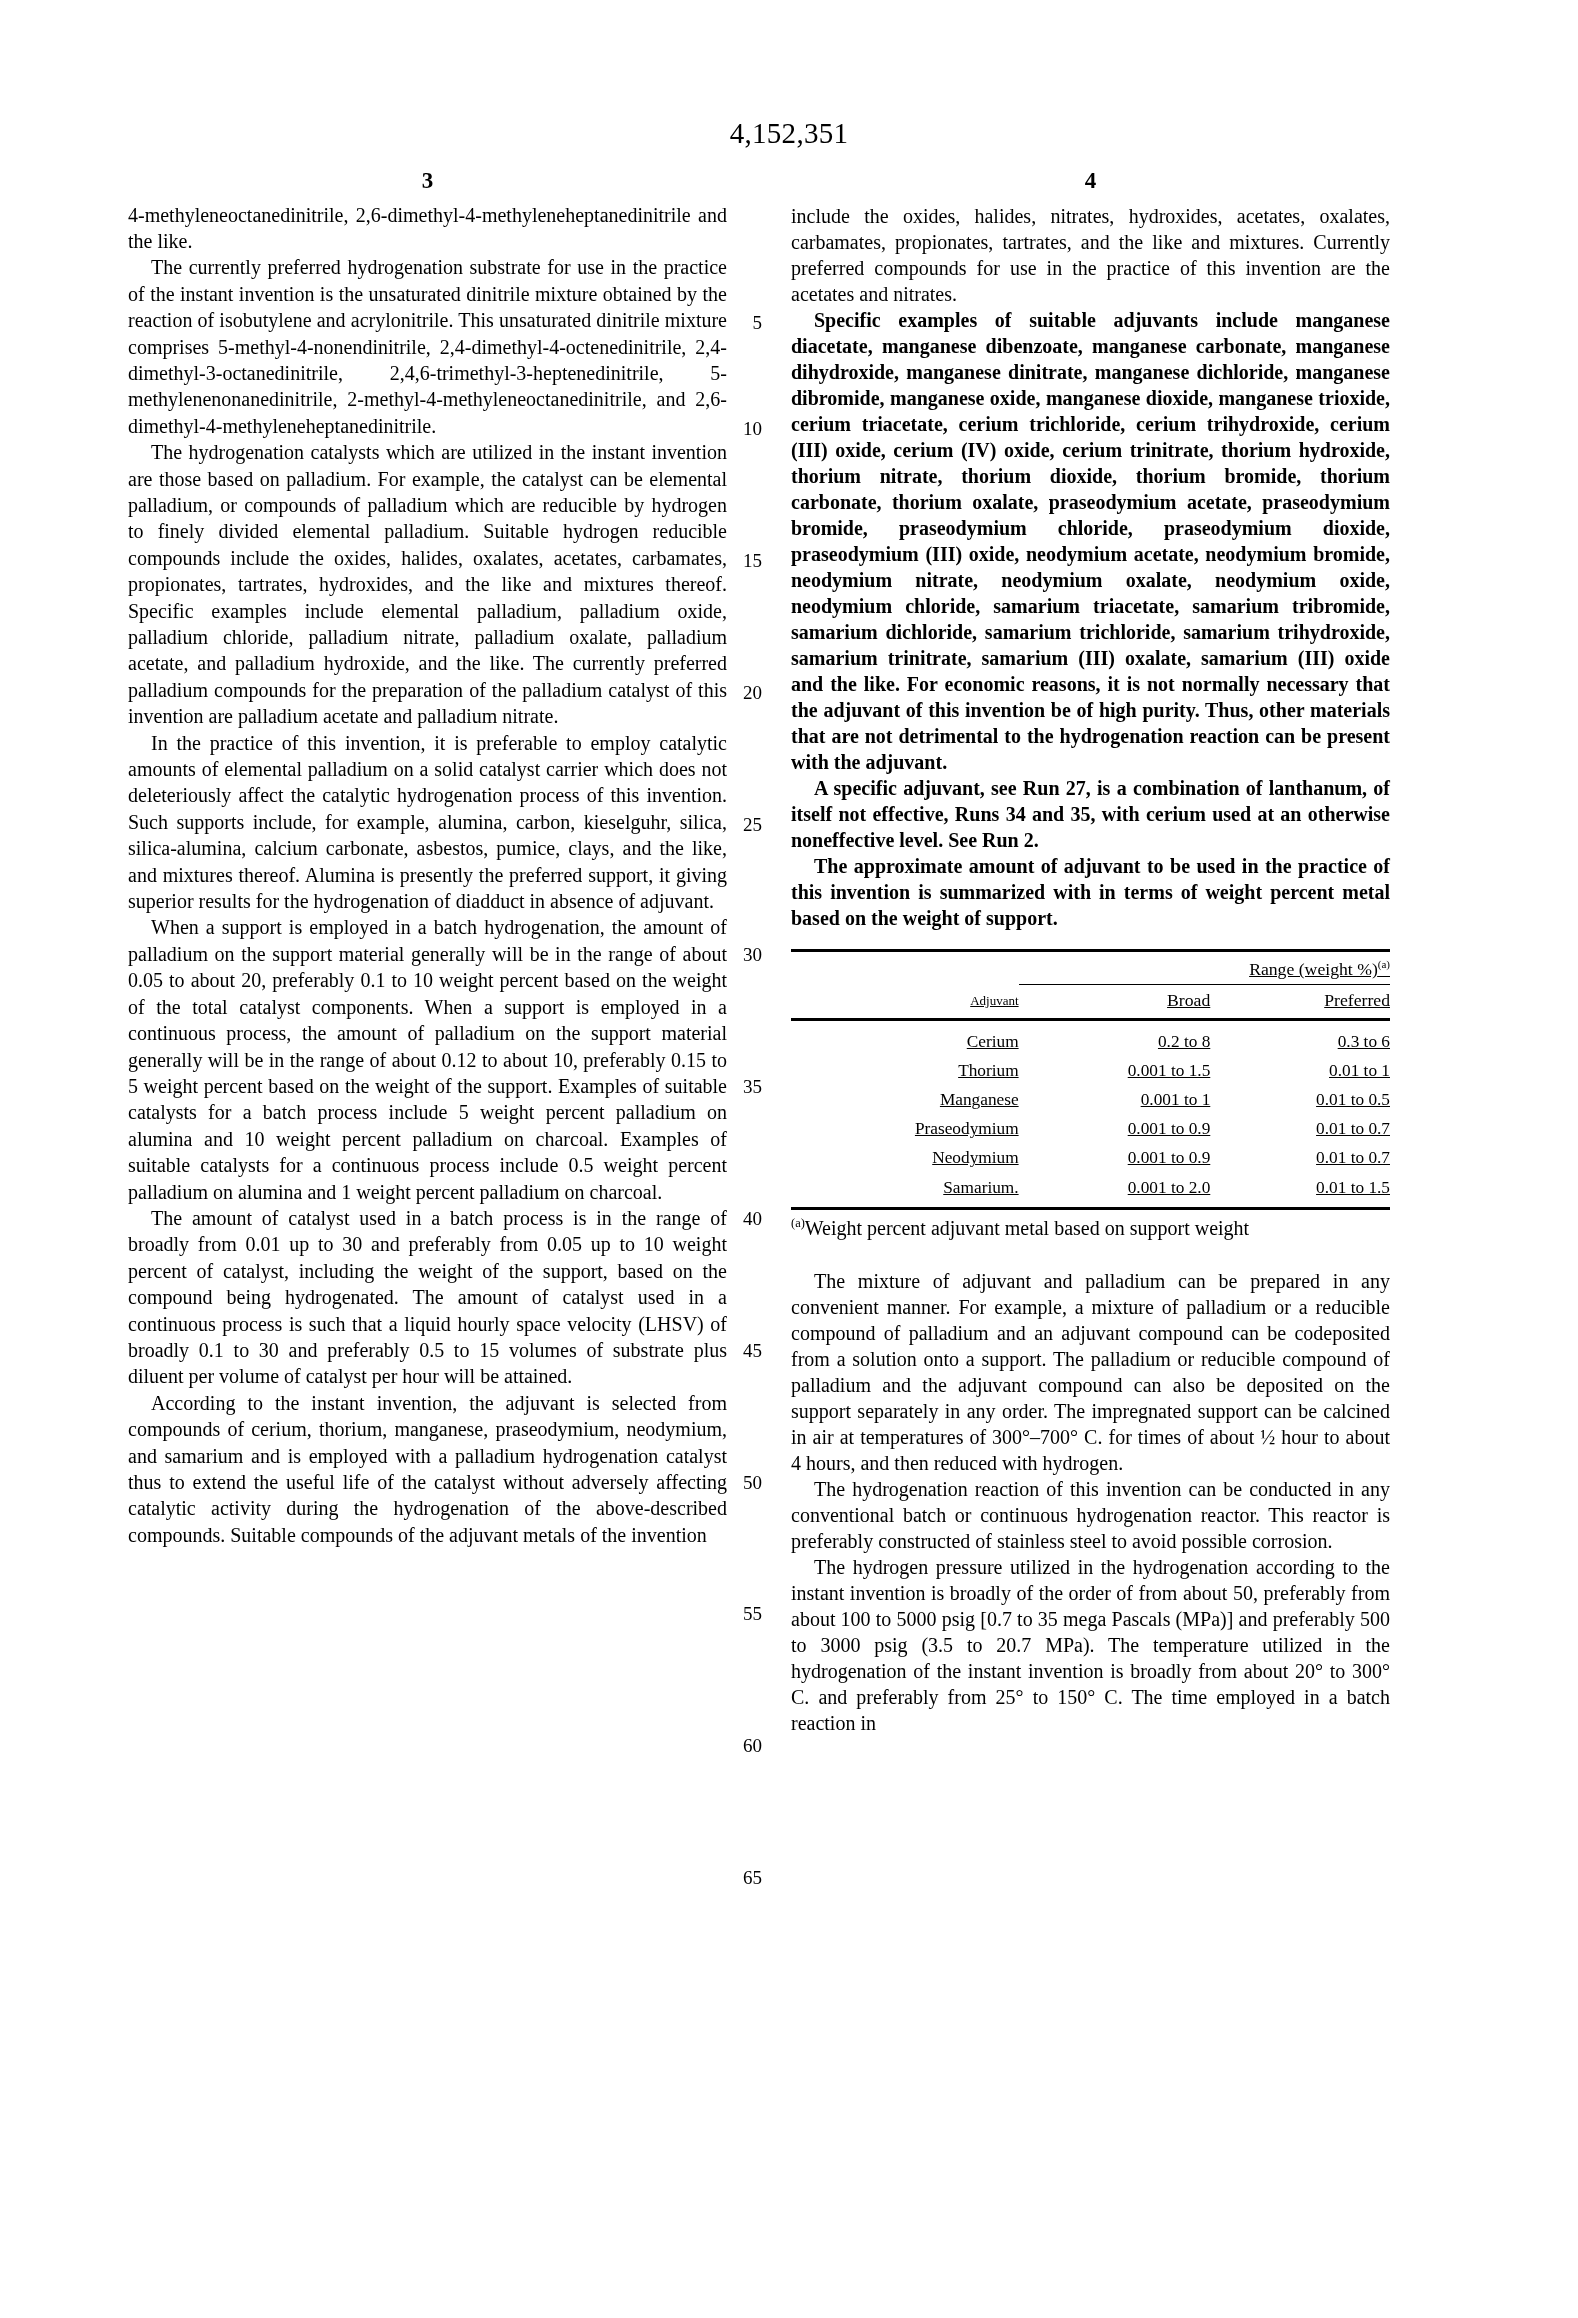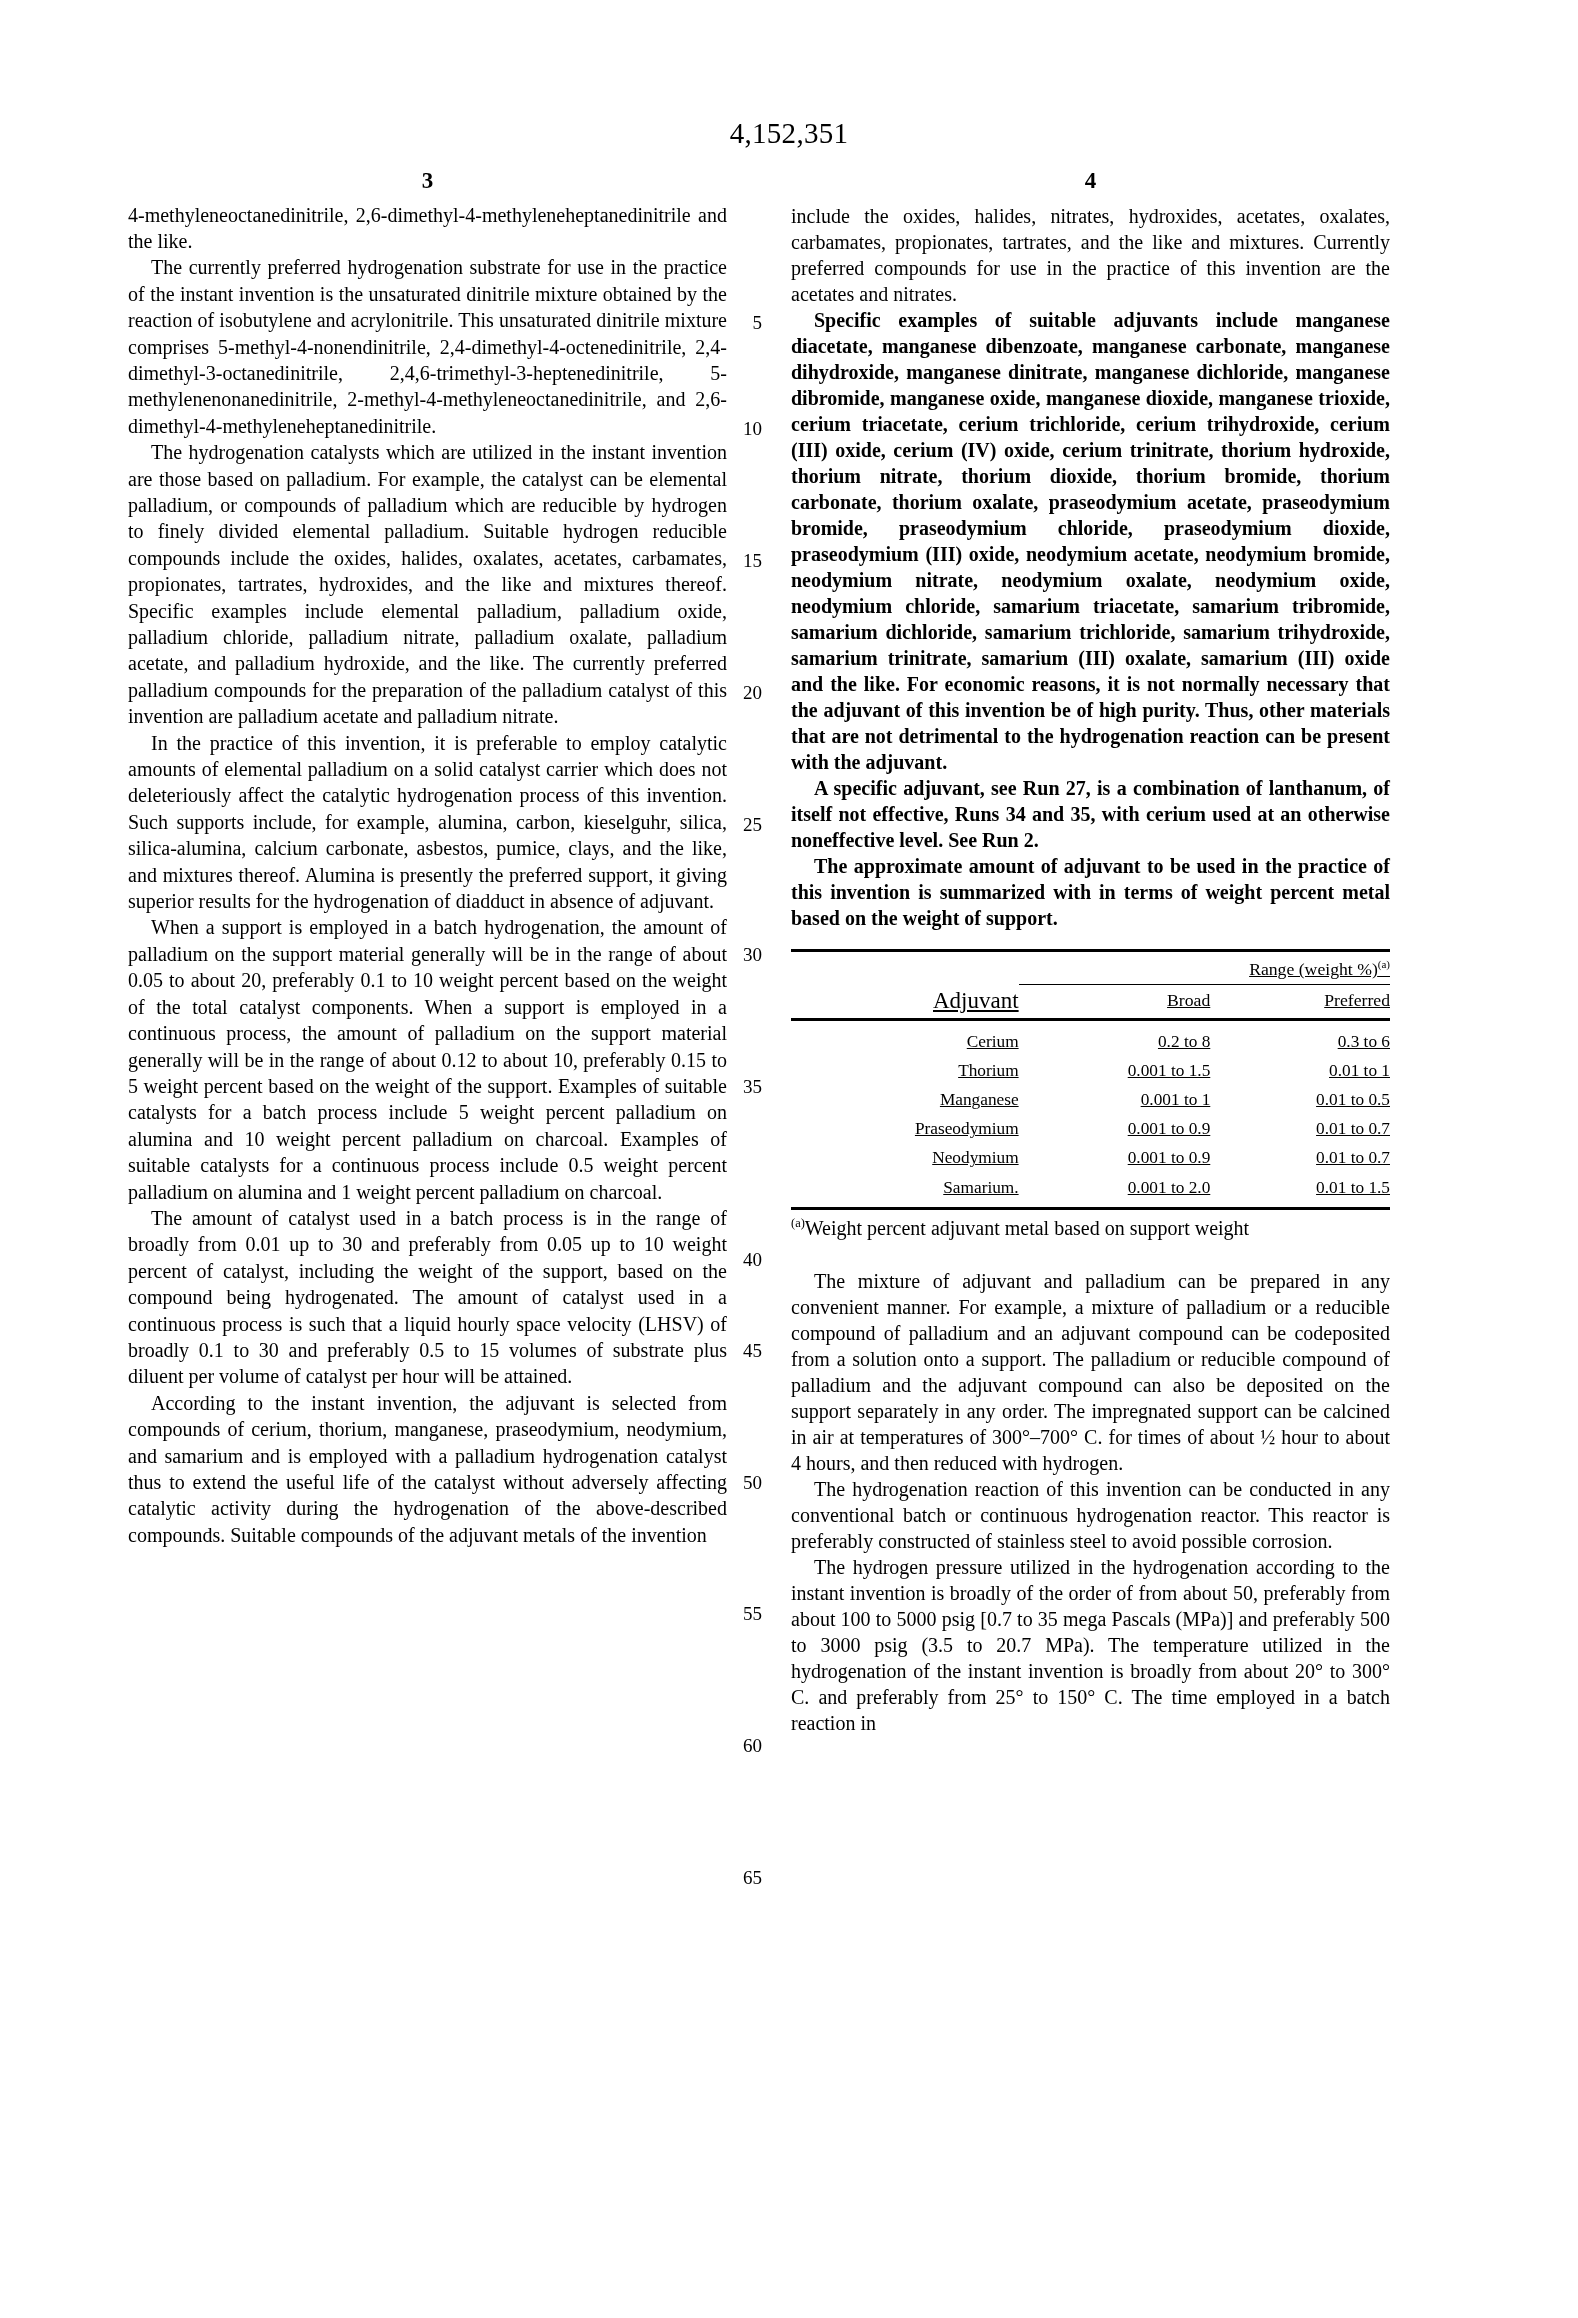--- a/index.html
+++ b/index.html
@@ -109,21 +109,21 @@
     text-align: center;
     font-size: 17.7px;
     padding: 6.8px 0 2.7px 0 !important;
   }
   .th-sub {
     text-align: center;
     font-size: 17.7px;
     padding: 4.1px 0 5.4px 0 !important;
   }
   .th-adjuvant {
-    font-size: 23px;
+    font-size: 13px;
     padding: 0 0 5.4px 9.5px !important;
     vertical-align: bottom;
   }
   td.c-name { padding: 3.4px 0 2.7px 9.5px !important; white-space: nowrap; }
   td.c-broad,
   td.c-pref { padding: 3.4px 0 2.7px 0 !important; white-space: nowrap; margin-left: 43px; }
   tr.first-row td { padding-top: 9.5px !important; }
   tr.last-row  td { padding-bottom: 8.2px !important; }
 
   .sup { font-size: 0.62em; vertical-align: super; line-height: 0; }
@@ -144,21 +144,21 @@
   <div class="patent-number">4,152,351</div>
 
   <div class="gutter" id="gutter">
       <span style="top: 144px;">5</span>
       <span style="top: 250px; font-family: Liberation Serif, serif;">10</span>
       <span style="top: 382px;">15</span>
       <span style="top: 514px;">20</span>
       <span style="top: 646px;">25</span>
       <span style="top: 776px;">30</span>
       <span style="top: 908px;">35</span>
-      <span style="top: 1040px; margin-top: 41px;">40</span>
+      <span style="top: 1040px;">40</span>
       <span style="top: 1172px;">45</span>
       <span style="top: 1304px;">50</span>
       <span style="top: 1435px;">55</span>
       <span style="top: 1567px;">60</span>
       <span style="top: 1699px;">65</span>
     </div>
 
   <div class="col col-left">
     <div class="col-num">3</div>
 

